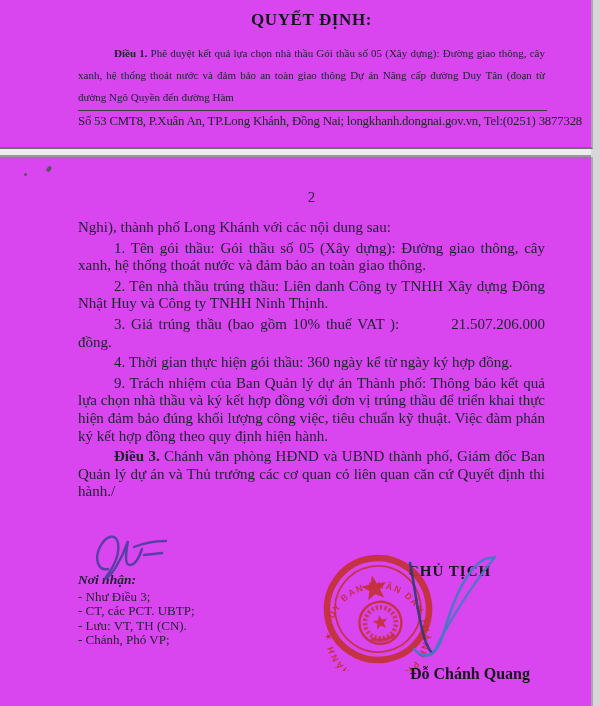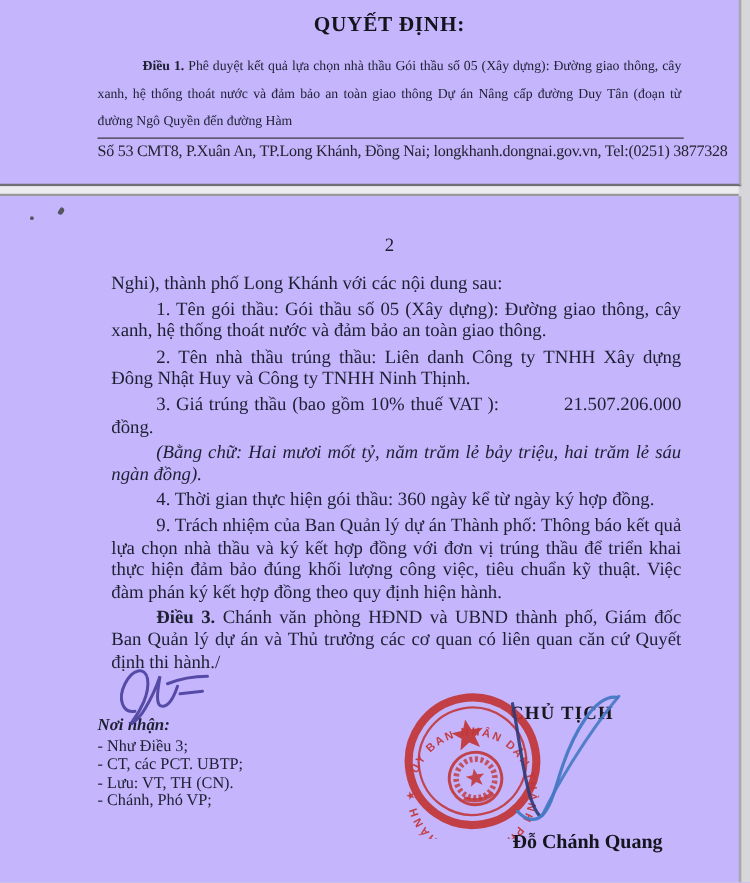--- a/index.html
+++ b/index.html
@@ -4,21 +4,21 @@
 <style>
   html,body{margin:0;padding:0;}
   body{
     width:600px;height:706px;overflow:hidden;
     background:#d7d7d9;
     font-family:"Liberation Serif","DejaVu Serif",serif;
     color:#1d2030;
   }
   .stage{position:relative;width:600px;height:706px;}
   .page{
-    position:absolute;left:0;width:591px;background:#c4b5fd;
+    position:absolute;left:0;width:591px;background:#d946ef;
     border-right:2px solid #a9a9ad;
   }
   .page1{top:0;height:147px;border-bottom:2px solid #6f6f74;}
   .page-gap{position:absolute;left:0;top:149px;width:591px;height:6px;background:#ececee;border-bottom:2px solid #98989d;}
   .page2{top:157px;height:549px;}
 
   
   .p1-content{position:absolute;left:78px;right:46px;top:0;}
   .doc-title{
     margin:0;padding-top:10px;text-align:center;
@@ -35,21 +35,21 @@
     white-space:nowrap;letter-spacing:-.2px;
   }
 
   
   .speck{position:absolute;background:#55555f;border-radius:50%;}
   .speck-a{left:24px;top:16px;width:3px;height:3px;}
   .speck-b{left:47px;top:9px;width:4px;height:6px;transform:rotate(30deg);border-radius:40% 60% 60% 30%;}
 
   .p2-content{position:absolute;left:78px;right:46px;top:32px;font-size:15px;}
   .pagenum{text-align:center;font-size:15px;margin:0 0 13px 0;}
-  .p2-content p{margin:0 0 3px 11px;text-align:justify;line-height:17.6px;}
+  .p2-content p{margin:0 0 3px 0;text-align:justify;line-height:17.6px;}
   .p2-content p.indent{text-indent:36px;}
   .italic{font-style:italic;}
   .lead{font-weight:bold;}
   .price-line{text-align:right;}
   .amount{margin-left:52px;}
 
   .recipients{position:absolute;left:78px;top:416px;font-size:13px;line-height:14.6px;color:#1d2030;}
   .recipients-header{font-weight:bold;font-style:italic;font-size:13.5px;margin-bottom:2px;}
 
   .sig-title{
@@ -85,21 +85,20 @@
   <div class="page page2">
     <span class="speck speck-a"></span>
     <span class="speck speck-b"></span>
 
     <div class="p2-content">
       <div class="pagenum">2</div>
       <p>Nghi), thành phố Long Khánh với các nội dung sau:</p>
       <p class="indent">1. Tên gói thầu: Gói thầu số 05 (Xây dựng): Đường giao thông, cây xanh, hệ thống thoát nước và đảm bảo an toàn giao thông.</p>
       <p class="indent">2. Tên nhà thầu trúng thầu: Liên danh Công ty TNHH Xây dựng Đông Nhật Huy và Công ty TNHH Ninh Thịnh.</p>
       <p class="indent price-line"><span>3. Giá trúng thầu (bao gồm 10% thuế VAT ):</span><span class="amount">21.507.206.000 đồng.</span></p>
-      <p class="indent italic">(Bằng chữ: Hai mươi mốt tỷ, năm trăm lẻ bảy triệu, hai trăm lẻ sáu ngàn đồng).</p>
       <p class="indent">4. Thời gian thực hiện gói thầu: 360 ngày kể từ ngày ký hợp đồng.</p>
       <p class="indent">9. Trách nhiệm của Ban Quản lý dự án Thành phố: Thông báo kết quả lựa chọn nhà thầu và ký kết hợp đồng với đơn vị trúng thầu để triển khai thực hiện đảm bảo đúng khối lượng công việc, tiêu chuẩn kỹ thuật. Việc đàm phán ký kết hợp đồng theo quy định hiện hành.</p>
       <p class="indent"><span class="lead">Điều 3.</span><span> Chánh văn phòng HĐND và UBND thành phố, Giám đốc Ban Quản lý dự án và Thủ trưởng các cơ quan có liên quan căn cứ Quyết định thi hành./</span></p>
     </div>
 
     <svg class="initial-svg" width="96" height="60" viewBox="0 0 96 60">
       <g fill="none" stroke="#4b3f9e" stroke-width="2.4" stroke-linecap="round" opacity="0.9">
         <path d="M22,44 C12,46 8,34 14,22 C20,10 30,8 32,18 C34,30 26,44 20,52 C16,57 24,52 30,42 C36,32 40,22 42,16 C40,28 38,40 44,40 C50,40 54,30 56,24"></path>
         <path d="M48,22 C58,18 70,16 80,16"></path>
         <path d="M58,30 L76,28"></path>

